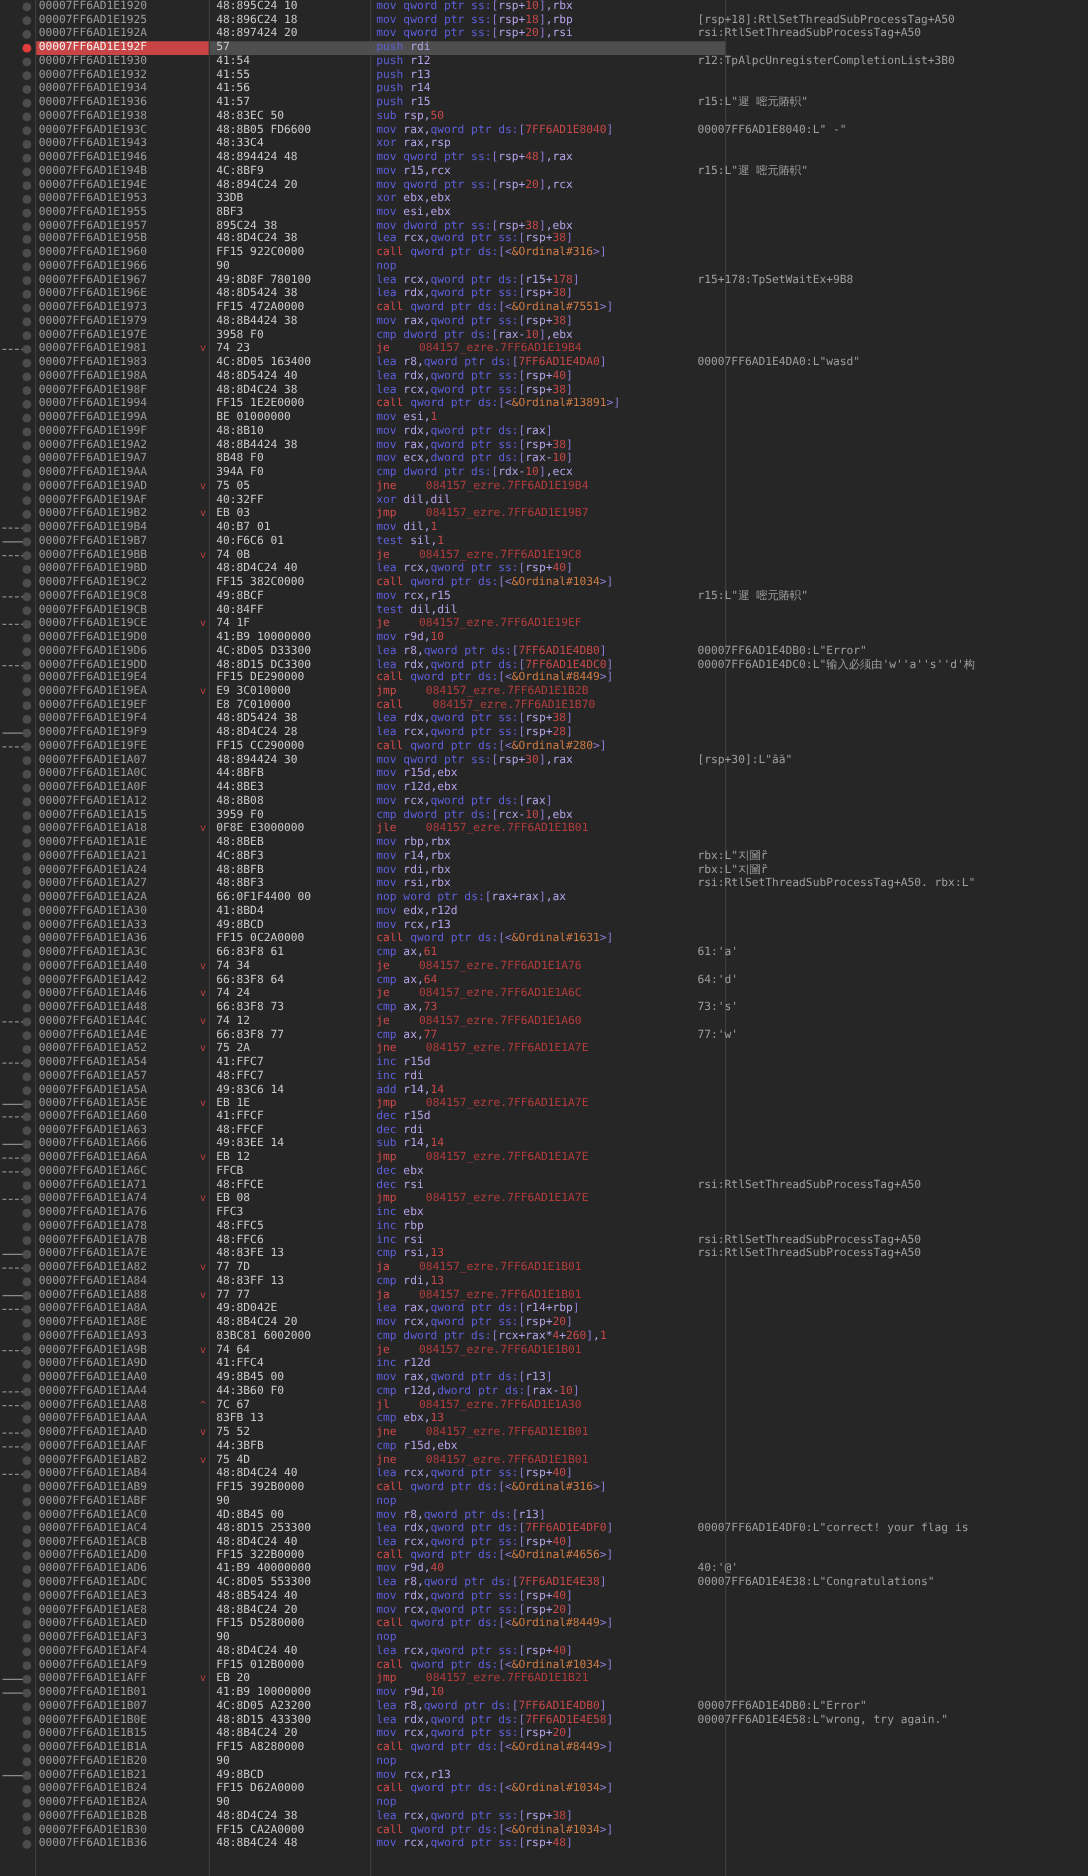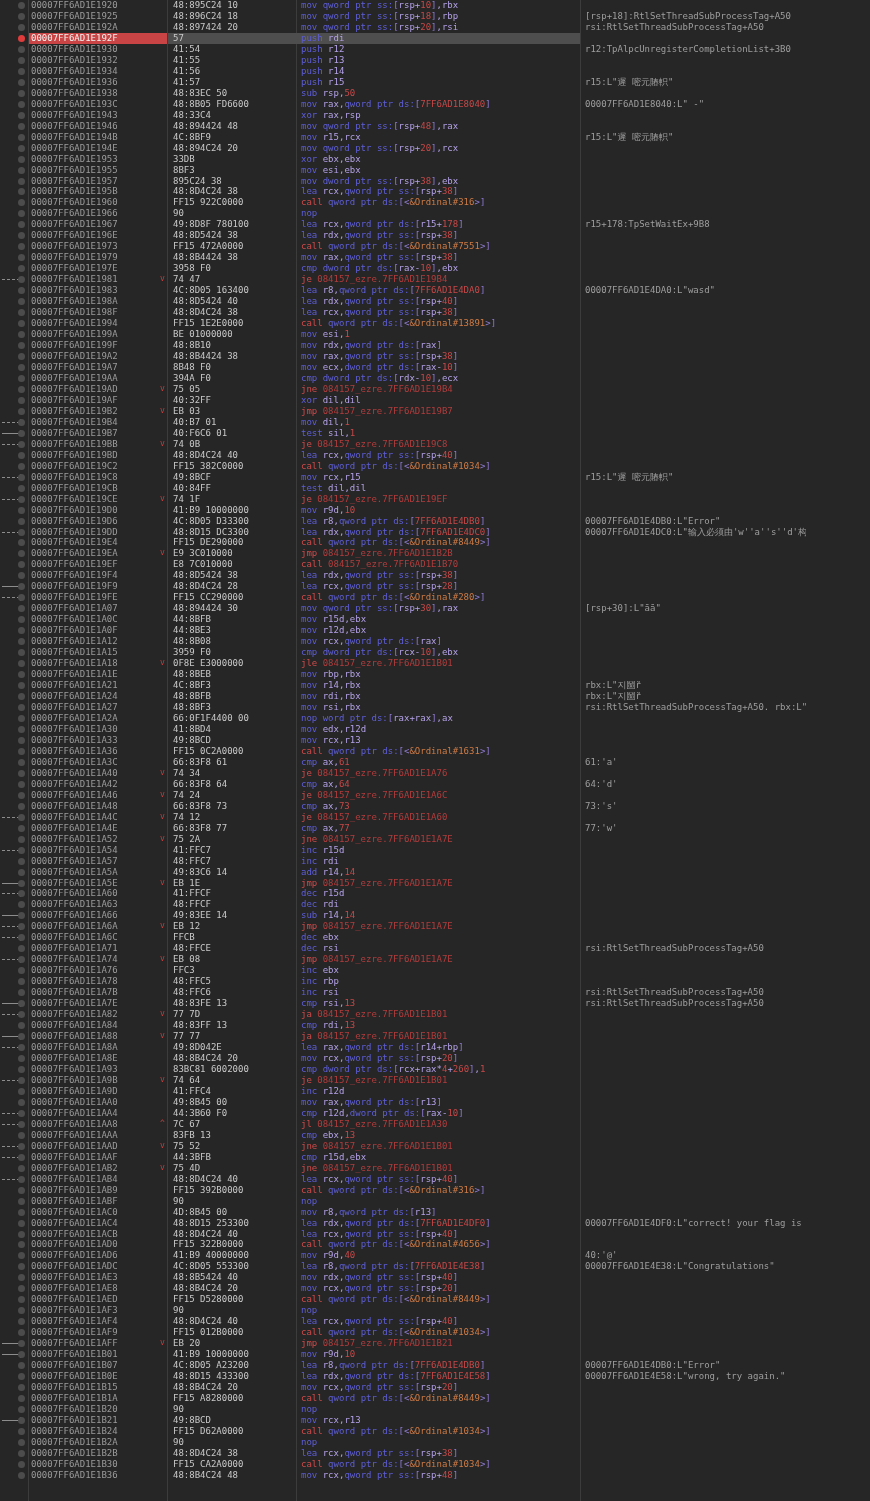--- a/index.html
+++ b/index.html
@@ -5,34 +5,34 @@
   html,body{margin:0;padding:0;background:#262626;}
   #view{position:relative;width:806px;height:1501px;overflow:hidden;
     font-family:"DejaVu Sans Mono","Liberation Mono",monospace;font-size:9px;
     background:#262626;}
   .vsep{position:absolute;top:0;bottom:0;width:1px;background:#3c3c3c;}
   .row{position:relative;height:10.98px;line-height:10.98px;white-space:pre;}
   .cell{position:absolute;top:0;height:10.98px;overflow:hidden;}
   .addr{left:31px;width:132px;color:#9b9b9b;}
   .bytes{left:173px;width:120px;color:#c9c9c9;}
   .disasm{left:301px;width:277px;}
-  .cmt{left:585px;width:285px;color:#9e9e9e;}
+  .cmt{left:558px;width:285px;color:#9e9e9e;}
   .dot{position:absolute;left:18px;top:2px;width:7px;height:7px;border-radius:50%;background:#4c4c4c;}
   .dot.red{background:#e03c3c;}
   .hl-a{position:absolute;left:29px;top:0;width:138px;height:10.98px;background:#c94545;}
   .hl-b{position:absolute;left:168px;top:0;width:412px;height:10.98px;background:#4e4e4e;}
   .hl .addr{color:#f2f2f2;}
   .mark{position:absolute;left:160px;top:0;color:#c04040;font-size:8px;}
   .gut{position:absolute;left:2px;top:5px;width:18px;border-top:1px dashed #8c8c8c;}
   .gut.solid{border-top-style:solid;}
   .gut .ah{position:absolute;right:-4px;top:-3.5px;width:0;height:0;
     border-left:4px solid #8c8c8c;border-top:3px solid transparent;border-bottom:3px solid transparent;}
   .tm{color:#5e5ed9;} .kw{color:#5e5ed9;} .reg{color:#b4a2e8;} .pl{color:#b4a2e8;}
   .num{color:#c64848;} .pn{color:#8f7bd4;} .ord{color:#ce7b45;}
-  .tm-c{color:#d14a4a;text-align:right;} .tm-j{color:#d14a4a;} .tt{color:#b23c3c;}
+  .tm-c{color:#d14a4a;text-align:right;} .tm-j{color:#d14a4a;} .tt{color:#b23c3c;margin-left:18px;}
 </style>
 </head>
 <body>
 
 <div id="view">
   <div class="vsep" style="left:28px"></div>
   <div class="vsep" style="left:167px"></div>
   <div class="vsep" style="left:296px"></div>
   <div class="vsep" style="left:580px"></div>
   <div id="rows">
@@ -54,21 +54,21 @@
       <div class="row"><div class="dot"></div><div class="cell addr">00007FF6AD1E1955</div><div class="cell bytes">8BF3</div><div class="cell disasm"><span class="tm">mov</span><span class="pl"> </span><span class="reg">esi</span><span class="pl">,</span><span class="reg">ebx</span></div></div>
       <div class="row"><div class="dot"></div><div class="cell addr">00007FF6AD1E1957</div><div class="cell bytes">895C24 38</div><div class="cell disasm"><span class="tm">mov</span><span class="pl"> </span><span class="kw">dword</span><span class="pl"> </span><span class="kw">ptr</span><span class="pl"> </span><span class="kw">ss</span><span class="kw">:</span><span class="pn">[</span><span class="reg">rsp</span><span class="pl">+</span><span class="num">38</span><span class="pn">]</span><span class="pl">,</span><span class="reg">ebx</span></div></div>
       <div class="row"><div class="dot"></div><div class="cell addr">00007FF6AD1E195B</div><div class="cell bytes">48:8D4C24 38</div><div class="cell disasm"><span class="tm">lea</span><span class="pl"> </span><span class="reg">rcx</span><span class="pl">,</span><span class="kw">qword</span><span class="pl"> </span><span class="kw">ptr</span><span class="pl"> </span><span class="kw">ss</span><span class="kw">:</span><span class="pn">[</span><span class="reg">rsp</span><span class="pl">+</span><span class="num">38</span><span class="pn">]</span></div></div>
       <div class="row"><div class="dot"></div><div class="cell addr">00007FF6AD1E1960</div><div class="cell bytes">FF15 922C0000</div><div class="cell disasm"><span class="tm-c">call</span><span class="pl"> </span><span class="kw">qword</span><span class="pl"> </span><span class="kw">ptr</span><span class="pl"> </span><span class="kw">ds</span><span class="kw">:</span><span class="pn">[</span><span class="pn">&lt;</span><span class="ord">&amp;Ordinal#316</span><span class="pn">&gt;</span><span class="pn">]</span></div></div>
       <div class="row"><div class="dot"></div><div class="cell addr">00007FF6AD1E1966</div><div class="cell bytes">90</div><div class="cell disasm"><span class="tm">nop</span></div></div>
       <div class="row"><div class="dot"></div><div class="cell addr">00007FF6AD1E1967</div><div class="cell bytes">49:8D8F 780100</div><div class="cell disasm"><span class="tm">lea</span><span class="pl"> </span><span class="reg">rcx</span><span class="pl">,</span><span class="kw">qword</span><span class="pl"> </span><span class="kw">ptr</span><span class="pl"> </span><span class="kw">ds</span><span class="kw">:</span><span class="pn">[</span><span class="reg">r15</span><span class="pl">+</span><span class="num">178</span><span class="pn">]</span></div><div class="cell cmt">r15+178:TpSetWaitEx+9B8</div></div>
       <div class="row"><div class="dot"></div><div class="cell addr">00007FF6AD1E196E</div><div class="cell bytes">48:8D5424 38</div><div class="cell disasm"><span class="tm">lea</span><span class="pl"> </span><span class="reg">rdx</span><span class="pl">,</span><span class="kw">qword</span><span class="pl"> </span><span class="kw">ptr</span><span class="pl"> </span><span class="kw">ss</span><span class="kw">:</span><span class="pn">[</span><span class="reg">rsp</span><span class="pl">+</span><span class="num">38</span><span class="pn">]</span></div></div>
       <div class="row"><div class="dot"></div><div class="cell addr">00007FF6AD1E1973</div><div class="cell bytes">FF15 472A0000</div><div class="cell disasm"><span class="tm-c">call</span><span class="pl"> </span><span class="kw">qword</span><span class="pl"> </span><span class="kw">ptr</span><span class="pl"> </span><span class="kw">ds</span><span class="kw">:</span><span class="pn">[</span><span class="pn">&lt;</span><span class="ord">&amp;Ordinal#7551</span><span class="pn">&gt;</span><span class="pn">]</span></div></div>
       <div class="row"><div class="dot"></div><div class="cell addr">00007FF6AD1E1979</div><div class="cell bytes">48:8B4424 38</div><div class="cell disasm"><span class="tm">mov</span><span class="pl"> </span><span class="reg">rax</span><span class="pl">,</span><span class="kw">qword</span><span class="pl"> </span><span class="kw">ptr</span><span class="pl"> </span><span class="kw">ss</span><span class="kw">:</span><span class="pn">[</span><span class="reg">rsp</span><span class="pl">+</span><span class="num">38</span><span class="pn">]</span></div></div>
       <div class="row"><div class="dot"></div><div class="cell addr">00007FF6AD1E197E</div><div class="cell bytes">3958 F0</div><div class="cell disasm"><span class="tm">cmp</span><span class="pl"> </span><span class="kw">dword</span><span class="pl"> </span><span class="kw">ptr</span><span class="pl"> </span><span class="kw">ds</span><span class="kw">:</span><span class="pn">[</span><span class="reg">rax</span><span class="pl">-</span><span class="num">10</span><span class="pn">]</span><span class="pl">,</span><span class="reg">ebx</span></div></div>
-      <div class="row"><div class="gut"></div><div class="dot"></div><div class="cell addr">00007FF6AD1E1981</div><div class="mark">v</div><div class="cell bytes">74 47</div><div class="cell disasm"><span class="tm-j">je</span><span class="tt"> 084157_ezre.7FF6AD1E19B4</span></div></div>
+      <div class="row"><div class="gut"></div><div class="dot"></div><div class="cell addr">00007FF6AD1E1981</div><div class="mark">v</div><div class="cell bytes">74 23</div><div class="cell disasm"><span class="tm-j">je</span><span class="tt"> 084157_ezre.7FF6AD1E19B4</span></div></div>
       <div class="row"><div class="dot"></div><div class="cell addr">00007FF6AD1E1983</div><div class="cell bytes">4C:8D05 163400</div><div class="cell disasm"><span class="tm">lea</span><span class="pl"> </span><span class="reg">r8</span><span class="pl">,</span><span class="kw">qword</span><span class="pl"> </span><span class="kw">ptr</span><span class="pl"> </span><span class="kw">ds</span><span class="kw">:</span><span class="pn">[</span><span class="num">7FF6AD1E4DA0</span><span class="pn">]</span></div><div class="cell cmt">00007FF6AD1E4DA0:L"wasd"</div></div>
       <div class="row"><div class="dot"></div><div class="cell addr">00007FF6AD1E198A</div><div class="cell bytes">48:8D5424 40</div><div class="cell disasm"><span class="tm">lea</span><span class="pl"> </span><span class="reg">rdx</span><span class="pl">,</span><span class="kw">qword</span><span class="pl"> </span><span class="kw">ptr</span><span class="pl"> </span><span class="kw">ss</span><span class="kw">:</span><span class="pn">[</span><span class="reg">rsp</span><span class="pl">+</span><span class="num">40</span><span class="pn">]</span></div></div>
       <div class="row"><div class="dot"></div><div class="cell addr">00007FF6AD1E198F</div><div class="cell bytes">48:8D4C24 38</div><div class="cell disasm"><span class="tm">lea</span><span class="pl"> </span><span class="reg">rcx</span><span class="pl">,</span><span class="kw">qword</span><span class="pl"> </span><span class="kw">ptr</span><span class="pl"> </span><span class="kw">ss</span><span class="kw">:</span><span class="pn">[</span><span class="reg">rsp</span><span class="pl">+</span><span class="num">38</span><span class="pn">]</span></div></div>
       <div class="row"><div class="dot"></div><div class="cell addr">00007FF6AD1E1994</div><div class="cell bytes">FF15 1E2E0000</div><div class="cell disasm"><span class="tm-c">call</span><span class="pl"> </span><span class="kw">qword</span><span class="pl"> </span><span class="kw">ptr</span><span class="pl"> </span><span class="kw">ds</span><span class="kw">:</span><span class="pn">[</span><span class="pn">&lt;</span><span class="ord">&amp;Ordinal#13891</span><span class="pn">&gt;</span><span class="pn">]</span></div></div>
       <div class="row"><div class="dot"></div><div class="cell addr">00007FF6AD1E199A</div><div class="cell bytes">BE 01000000</div><div class="cell disasm"><span class="tm">mov</span><span class="pl"> </span><span class="reg">esi</span><span class="pl">,</span><span class="num">1</span></div></div>
       <div class="row"><div class="dot"></div><div class="cell addr">00007FF6AD1E199F</div><div class="cell bytes">48:8B10</div><div class="cell disasm"><span class="tm">mov</span><span class="pl"> </span><span class="reg">rdx</span><span class="pl">,</span><span class="kw">qword</span><span class="pl"> </span><span class="kw">ptr</span><span class="pl"> </span><span class="kw">ds</span><span class="kw">:</span><span class="pn">[</span><span class="reg">rax</span><span class="pn">]</span></div></div>
       <div class="row"><div class="dot"></div><div class="cell addr">00007FF6AD1E19A2</div><div class="cell bytes">48:8B4424 38</div><div class="cell disasm"><span class="tm">mov</span><span class="pl"> </span><span class="reg">rax</span><span class="pl">,</span><span class="kw">qword</span><span class="pl"> </span><span class="kw">ptr</span><span class="pl"> </span><span class="kw">ss</span><span class="kw">:</span><span class="pn">[</span><span class="reg">rsp</span><span class="pl">+</span><span class="num">38</span><span class="pn">]</span></div></div>
       <div class="row"><div class="dot"></div><div class="cell addr">00007FF6AD1E19A7</div><div class="cell bytes">8B48 F0</div><div class="cell disasm"><span class="tm">mov</span><span class="pl"> </span><span class="reg">ecx</span><span class="pl">,</span><span class="kw">dword</span><span class="pl"> </span><span class="kw">ptr</span><span class="pl"> </span><span class="kw">ds</span><span class="kw">:</span><span class="pn">[</span><span class="reg">rax</span><span class="pl">-</span><span class="num">10</span><span class="pn">]</span></div></div>
       <div class="row"><div class="dot"></div><div class="cell addr">00007FF6AD1E19AA</div><div class="cell bytes">394A F0</div><div class="cell disasm"><span class="tm">cmp</span><span class="pl"> </span><span class="kw">dword</span><span class="pl"> </span><span class="kw">ptr</span><span class="pl"> </span><span class="kw">ds</span><span class="kw">:</span><span class="pn">[</span><span class="reg">rdx</span><span class="pl">-</span><span class="num">10</span><span class="pn">]</span><span class="pl">,</span><span class="reg">ecx</span></div></div>
       <div class="row"><div class="dot"></div><div class="cell addr">00007FF6AD1E19AD</div><div class="mark">v</div><div class="cell bytes">75 05</div><div class="cell disasm"><span class="tm-j">jne</span><span class="tt"> 084157_ezre.7FF6AD1E19B4</span></div></div>

